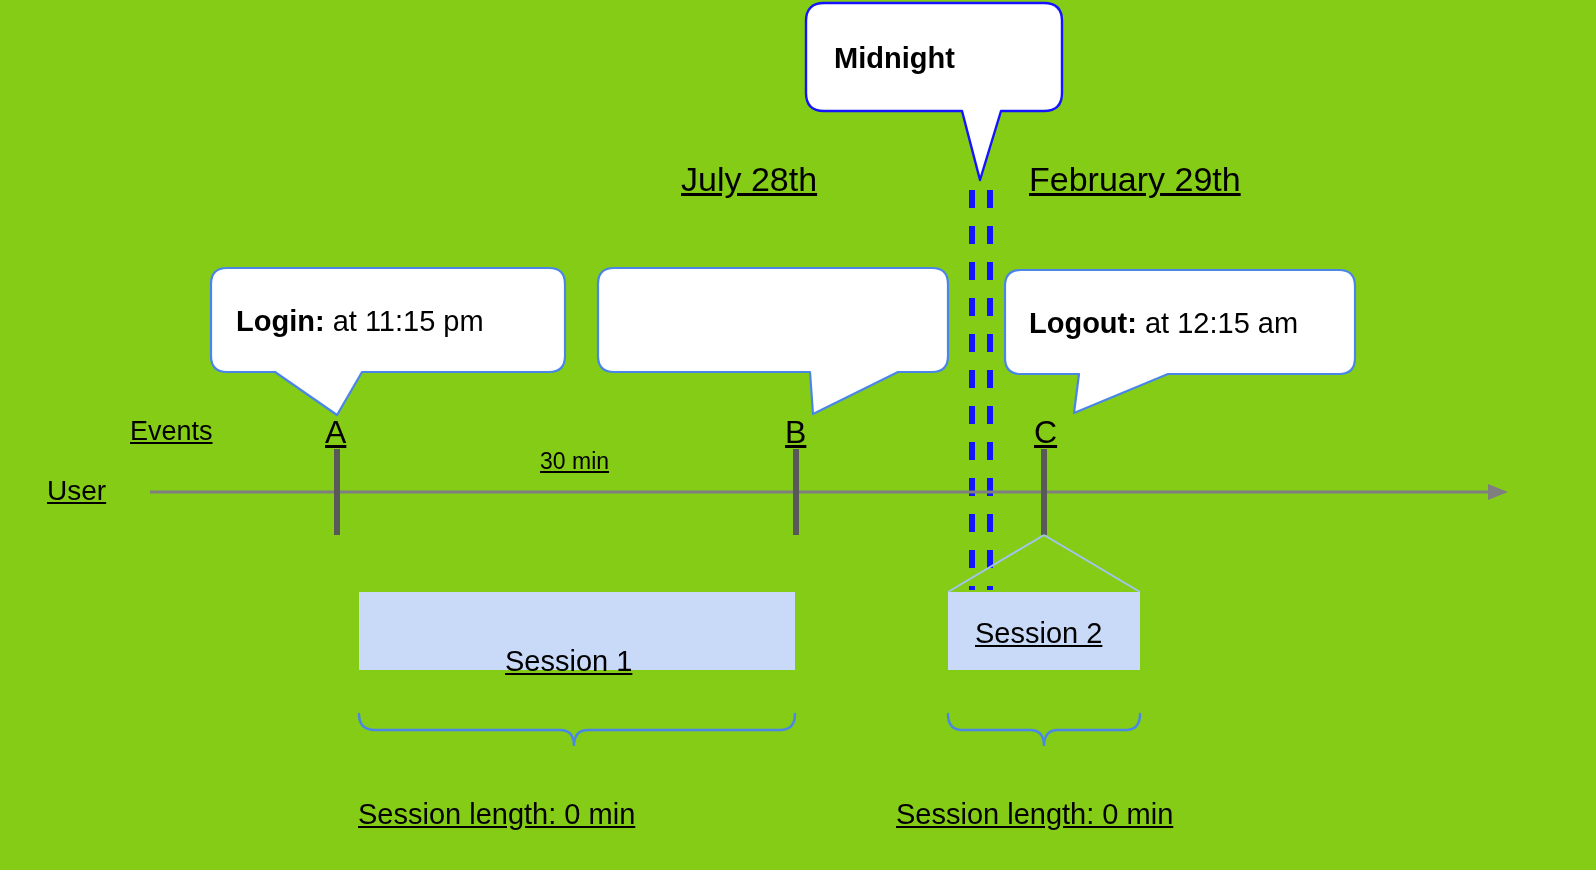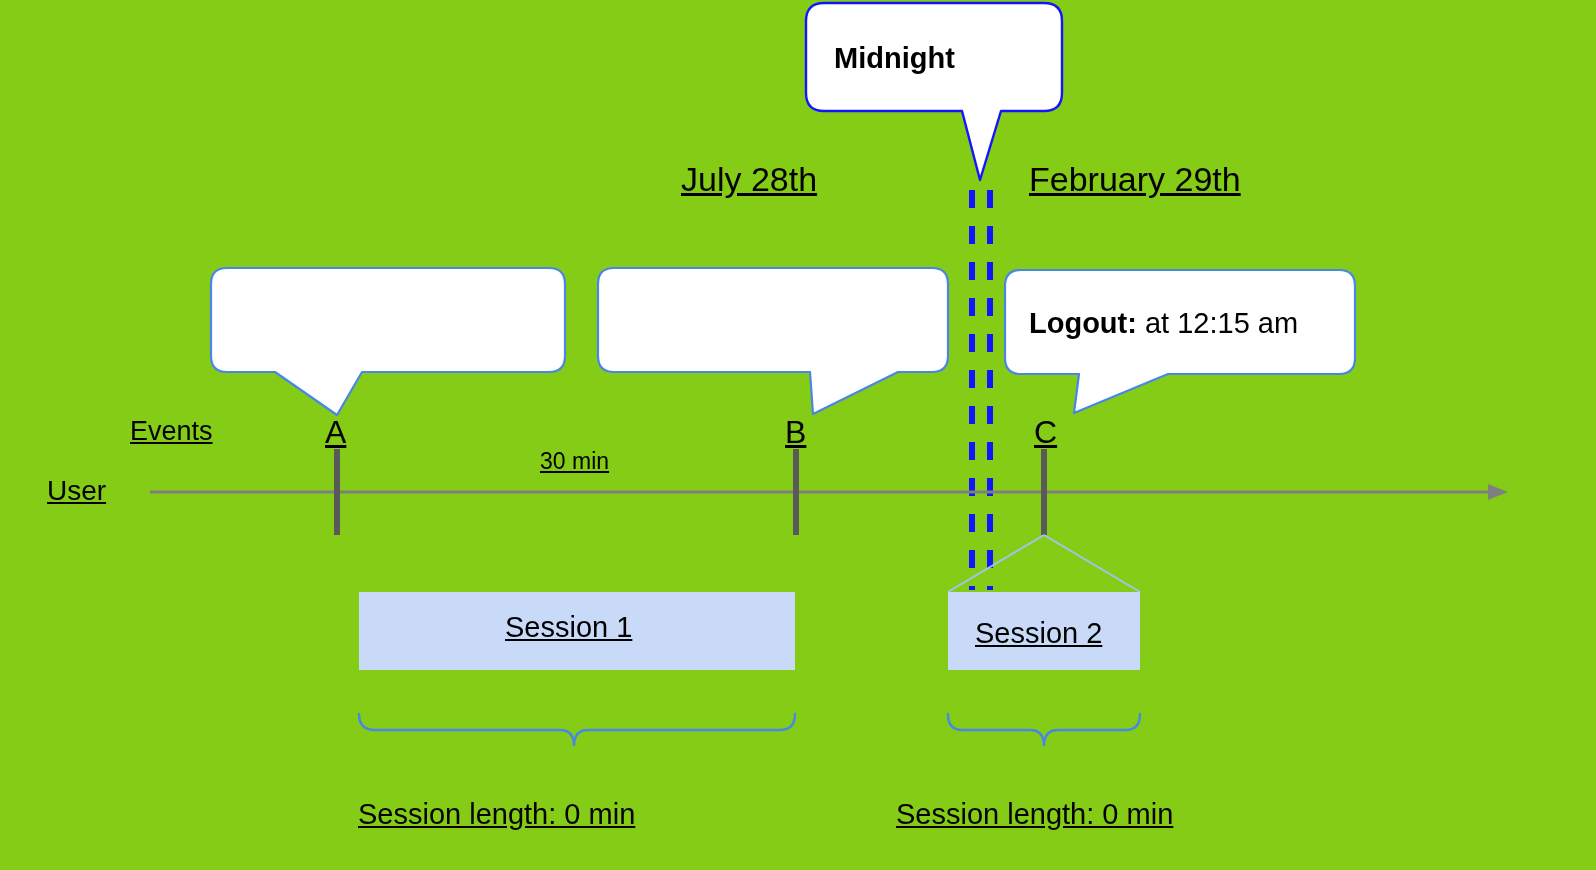--- a/index.html
+++ b/index.html
@@ -165,34 +165,37 @@
                L 1126,730
                Q 1140,730 1140,714"></path>
     </g>
   </svg>
 
   <div class="midnight-text" style="left:834px; top:44px;">Midnight</div>
 
   <div class="lbl date-label" style="left:681px; top:162px;">July 28th</div>
   <div class="lbl date-label" style="left:1029px; top:162px;">February 29th</div>
 
+  <div class="callout-text" style="left:236px; top:307px;">
+    <b>Login:</b><span> at 11:15 pm</span>
+  </div>
 
 
   <div class="callout-text" style="left:1029px; top:309px;">
     <b>Logout:</b><span> at 12:15 am</span>
   </div>
 
   <div class="lbl row-name" style="left:130px; top:418px;">Events</div>
   <div class="lbl axis-name" style="left:47px; top:477px;">User</div>
 
   <div class="lbl tick-letter" style="left:325px; top:416px;">A</div>
   <div class="lbl tick-letter" style="left:785px; top:416px;">B</div>
   <div class="lbl tick-letter" style="left:1034px; top:416px;">C</div>
 
   <div class="lbl dur-label" style="left:540px; top:450px;">30 min</div>
 
-  <div class="lbl session-label" style="left:505px; top:613px;">Session 1</div>
+  <div class="lbl session-label" style="left:505px; top:647px;">Session 1</div>
   <div class="lbl session-label" style="left:975px; top:619px;">Session 2</div>
 
   <div class="lbl length-label" style="left:358px; top:800px;">Session length: 0 min</div>
   <div class="lbl length-label" style="left:896px; top:800px;">Session length: 0 min</div>
 
 </div>
 
 </body></html>

